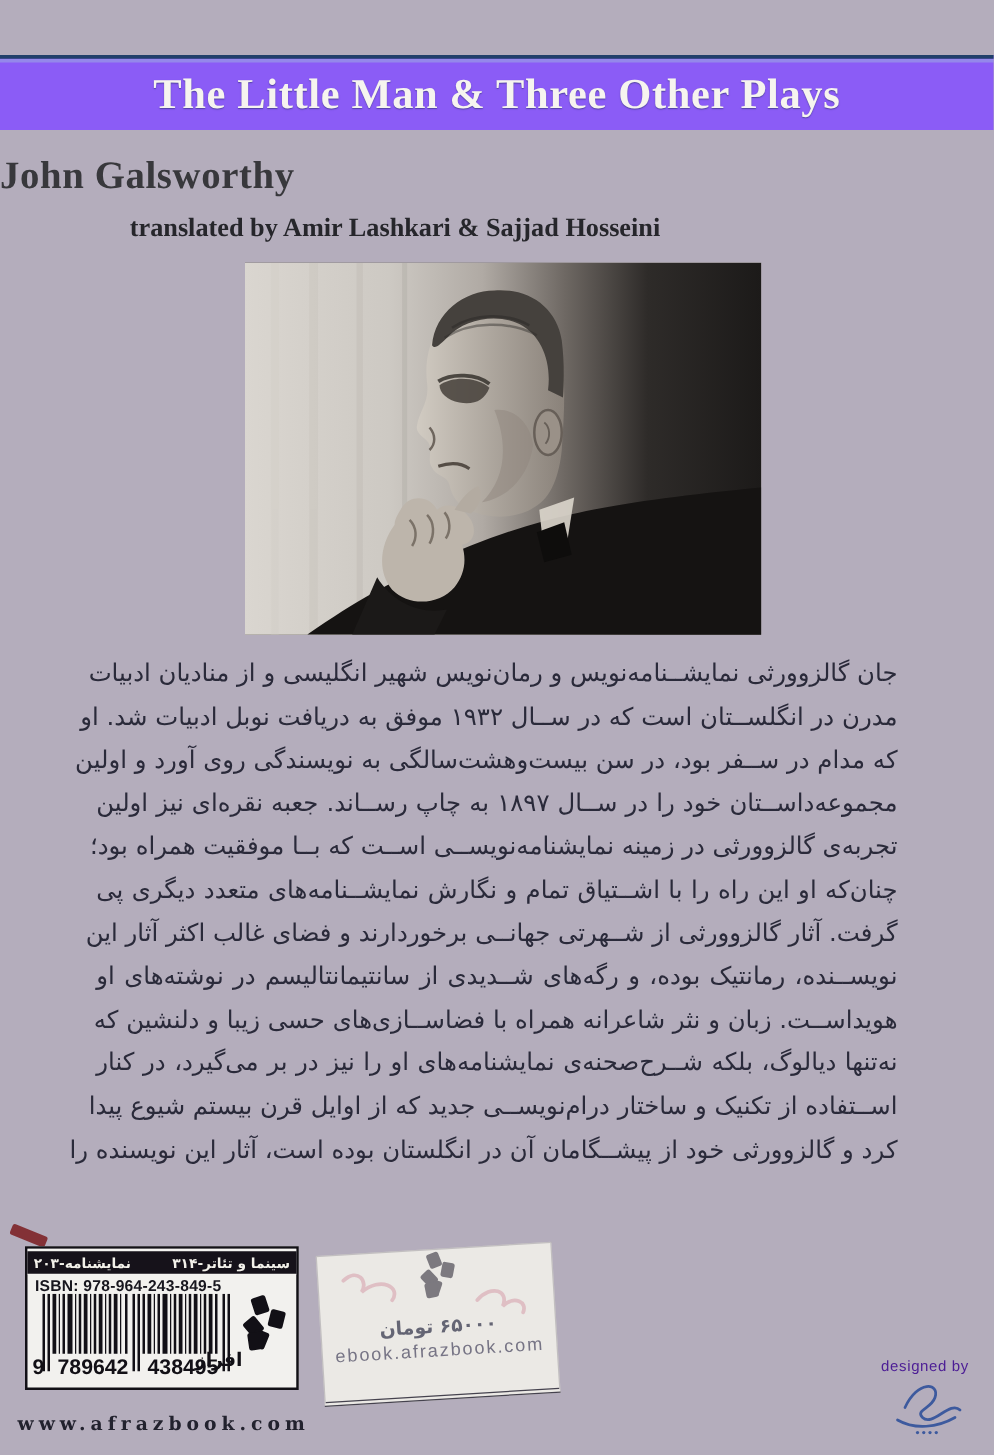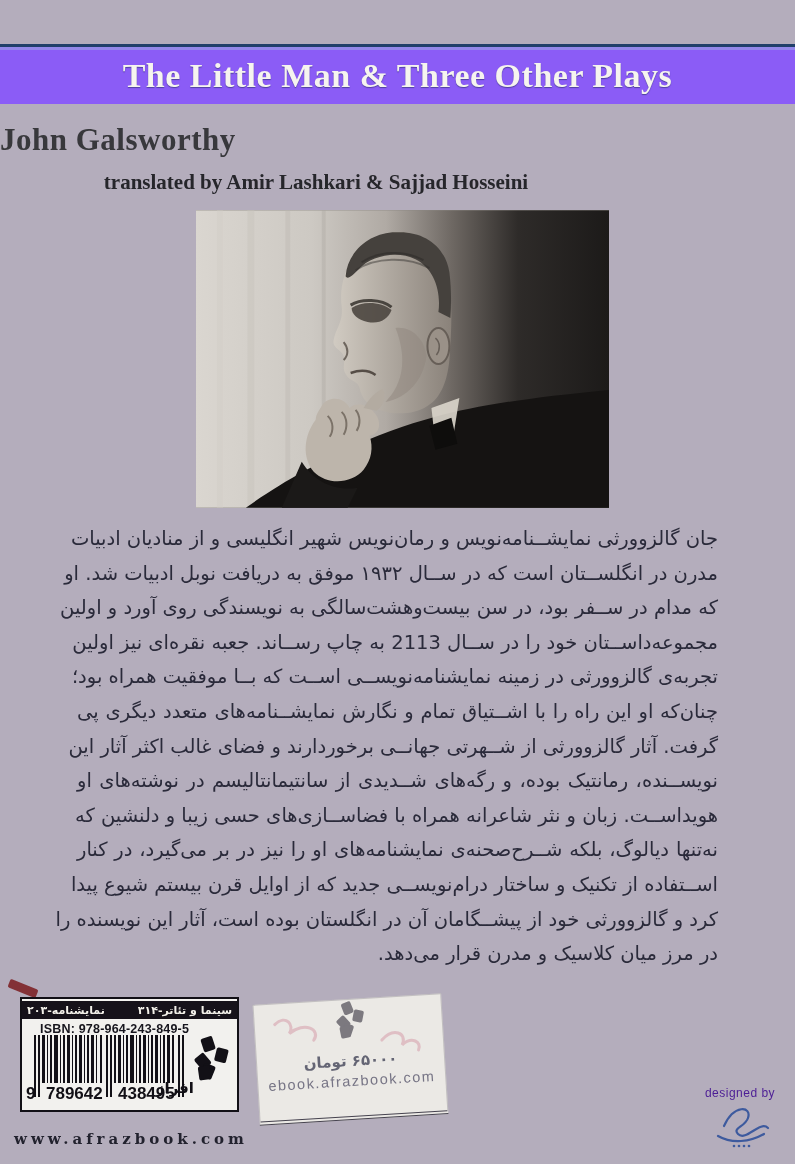--- a/index.html
+++ b/index.html
@@ -60,21 +60,21 @@
     height:21px;background:#16121a;border-top:2px solid #f4f3f0;border-bottom:1px solid #f4f3f0;
     display:flex;flex-direction:row-reverse;justify-content:space-between;align-items:center;
     padding:0 5px;box-sizing:border-box;
   }
   .cat-strip span{
     color:#f3f1ea;font-family:"DejaVu Sans", sans-serif;
     font-size:11px;font-weight:bold;direction:rtl;white-space:nowrap;
   }
   .isbn-line{
     font-family:"Liberation Sans", sans-serif;font-weight:bold;
-    font-size:12.5px;color:#17161e;padding:2px 0 0 18px;letter-spacing:.2px;
+    font-size:12.5px;color:#17161e;padding:2px 0 0 6px;letter-spacing:.2px;
   }
   .bars-row{position:absolute;left:4px;top:36px;width:211px;height:74px;}
   .url-line{
     left:14px;top:1130px;width:232px;
     font-family:"DejaVu Serif", serif;font-weight:bold;
     font-size:15px;letter-spacing:4px;color:#22222e;
   }
   .red-mark{
     left:8px;top:984px;width:30px;height:9px;background:#7a1b1e;
     transform:rotate(22deg);border-radius:2px;opacity:.85;
@@ -168,30 +168,29 @@
     <path d="M160,200 C165,206 165,215 161,221" stroke="#7b7268" stroke-width="2" fill="none"></path>
 
     <path d="M106,252 C118,272 140,282 162,278 L152,298 L86,298 Z" fill="#1b1918"></path>
   </svg>
 </div>
 
 <div class="abs fa-block" dir="rtl">
   <div class="fa-line">جان گالزوورثی نمایشــنامه‌نویس و رمان‌نویس شهیر انگلیسی و از منادیان ادبیات</div>
   <div class="fa-line">مدرن در انگلســتان است که در ســال ۱۹۳۲ موفق به دریافت نوبل ادبیات شد. او</div>
   <div class="fa-line">که مدام در ســفر بود، در سن بیست‌وهشت‌سالگی به نویسندگی روی آورد و اولین</div>
-  <div class="fa-line">مجموعه‌داســتان خود را در ســال 2113 به چاپ رســاند. جعبه نقره‌ای نیز اولین</div>
+  <div class="fa-line">مجموعه‌داســتان خود را در ســال ۱۸۹۷ به چاپ رســاند. جعبه نقره‌ای نیز اولین</div>
   <div class="fa-line">تجربه‌ی گالزوورثی در زمینه نمایشنامه‌نویســی اســت که بــا موفقیت همراه بود؛</div>
   <div class="fa-line">چنان‌که او این راه را با اشــتیاق تمام و نگارش نمایشــنامه‌های متعدد دیگری پی</div>
   <div class="fa-line">گرفت. آثار گالزوورثی از شــهرتی جهانــی برخوردارند و فضای غالب اکثر آثار این</div>
   <div class="fa-line">نویســنده، رمانتیک بوده، و رگه‌های شــدیدی از سانتیمانتالیسم در نوشته‌های او</div>
   <div class="fa-line">هویداســت. زبان و نثر شاعرانه همراه با فضاســازی‌های حسی زیبا و دلنشین که</div>
   <div class="fa-line">نه‌تنها دیالوگ، بلکه شــرح‌صحنه‌ی نمایشنامه‌های او را نیز در بر می‌گیرد، در کنار</div>
   <div class="fa-line">اســتفاده از تکنیک و ساختار درام‌نویســی جدید که از اوایل قرن بیستم شیوع پیدا</div>
   <div class="fa-line">کرد و گالزوورثی خود از پیشــگامان آن در انگلستان بوده است، آثار این نویسنده را</div>
-  <div class="fa-line last">در مرز میان کلاسیک و مدرن قرار می‌دهد.</div>
 </div>
 
 <div class="abs red-mark"></div>
 
 <div class="abs barcode-box">
   <div class="cat-strip">
     <span>سینما و تئاتر-۳۱۴</span>
     <span>نمایشنامه-۲۰۳</span>
   </div>
   <div class="isbn-line">ISBN: 978-964-243-849-5</div>

